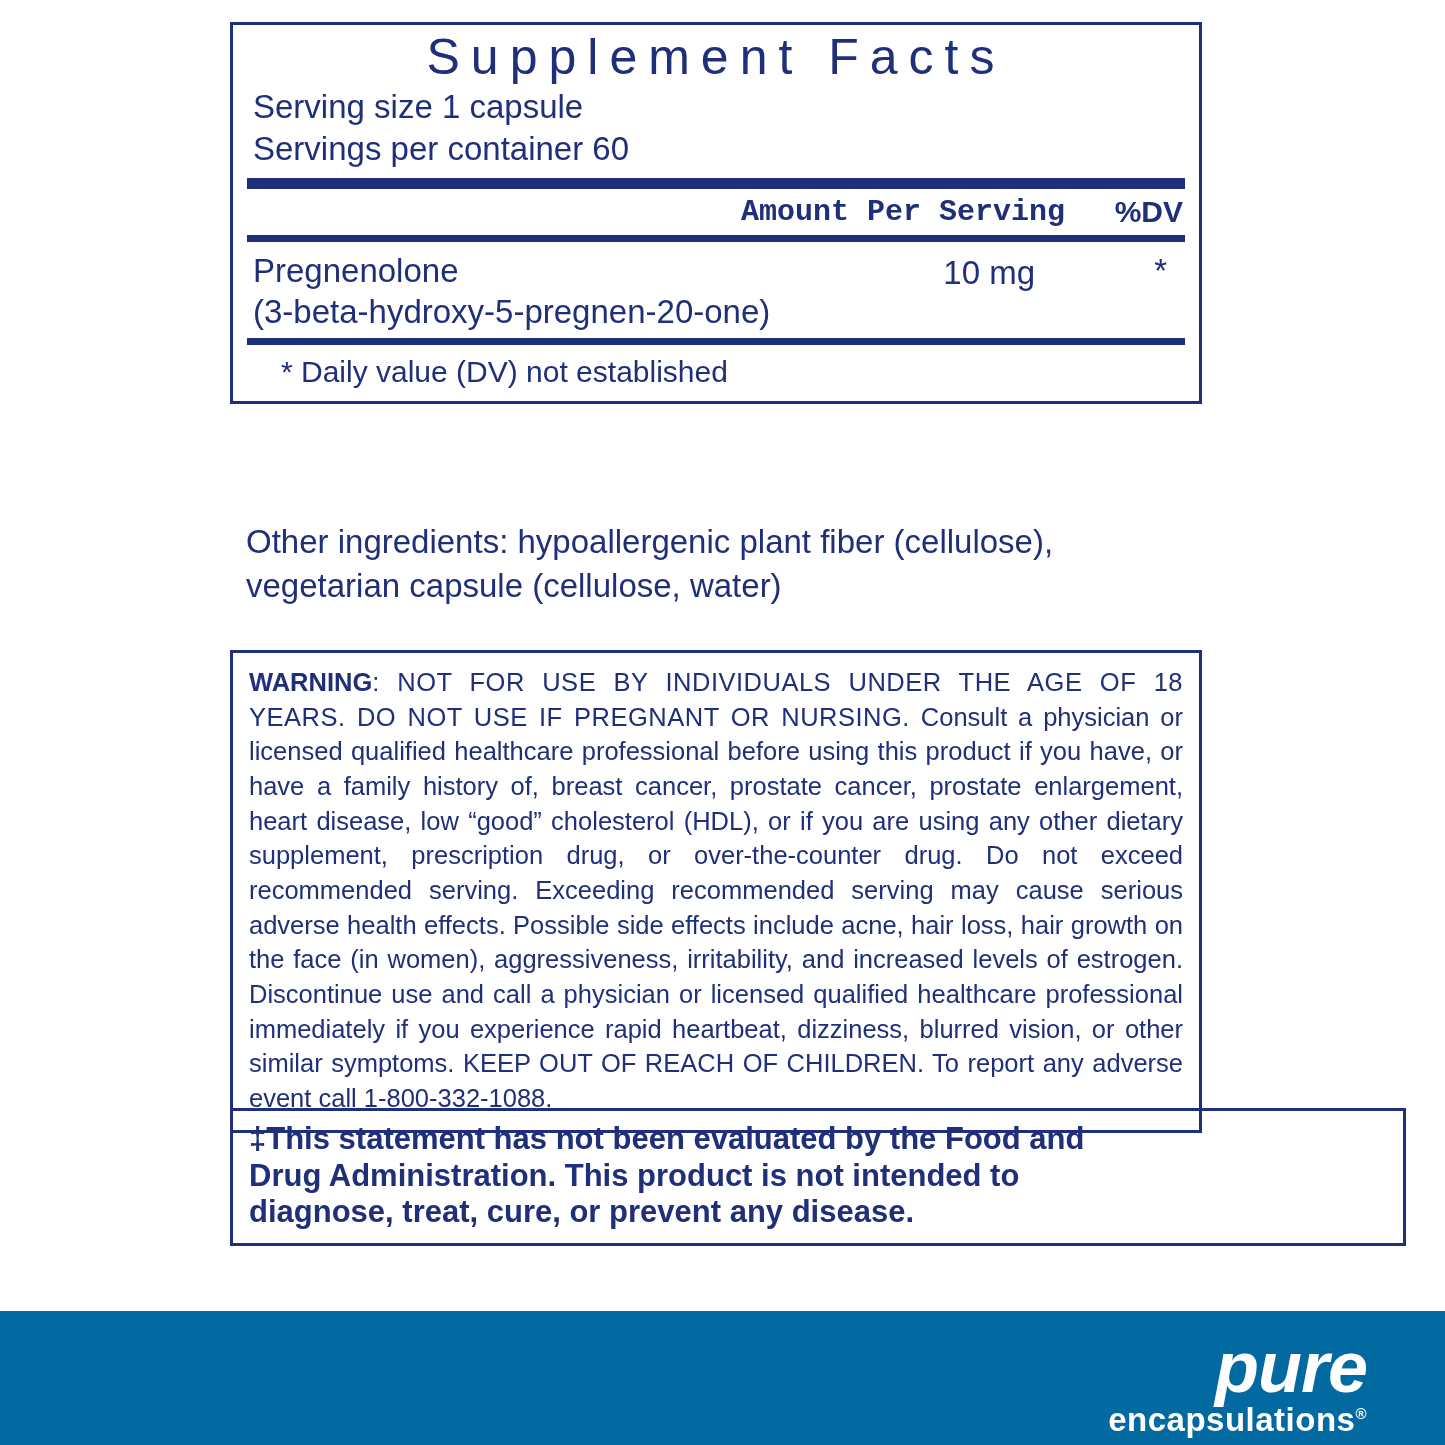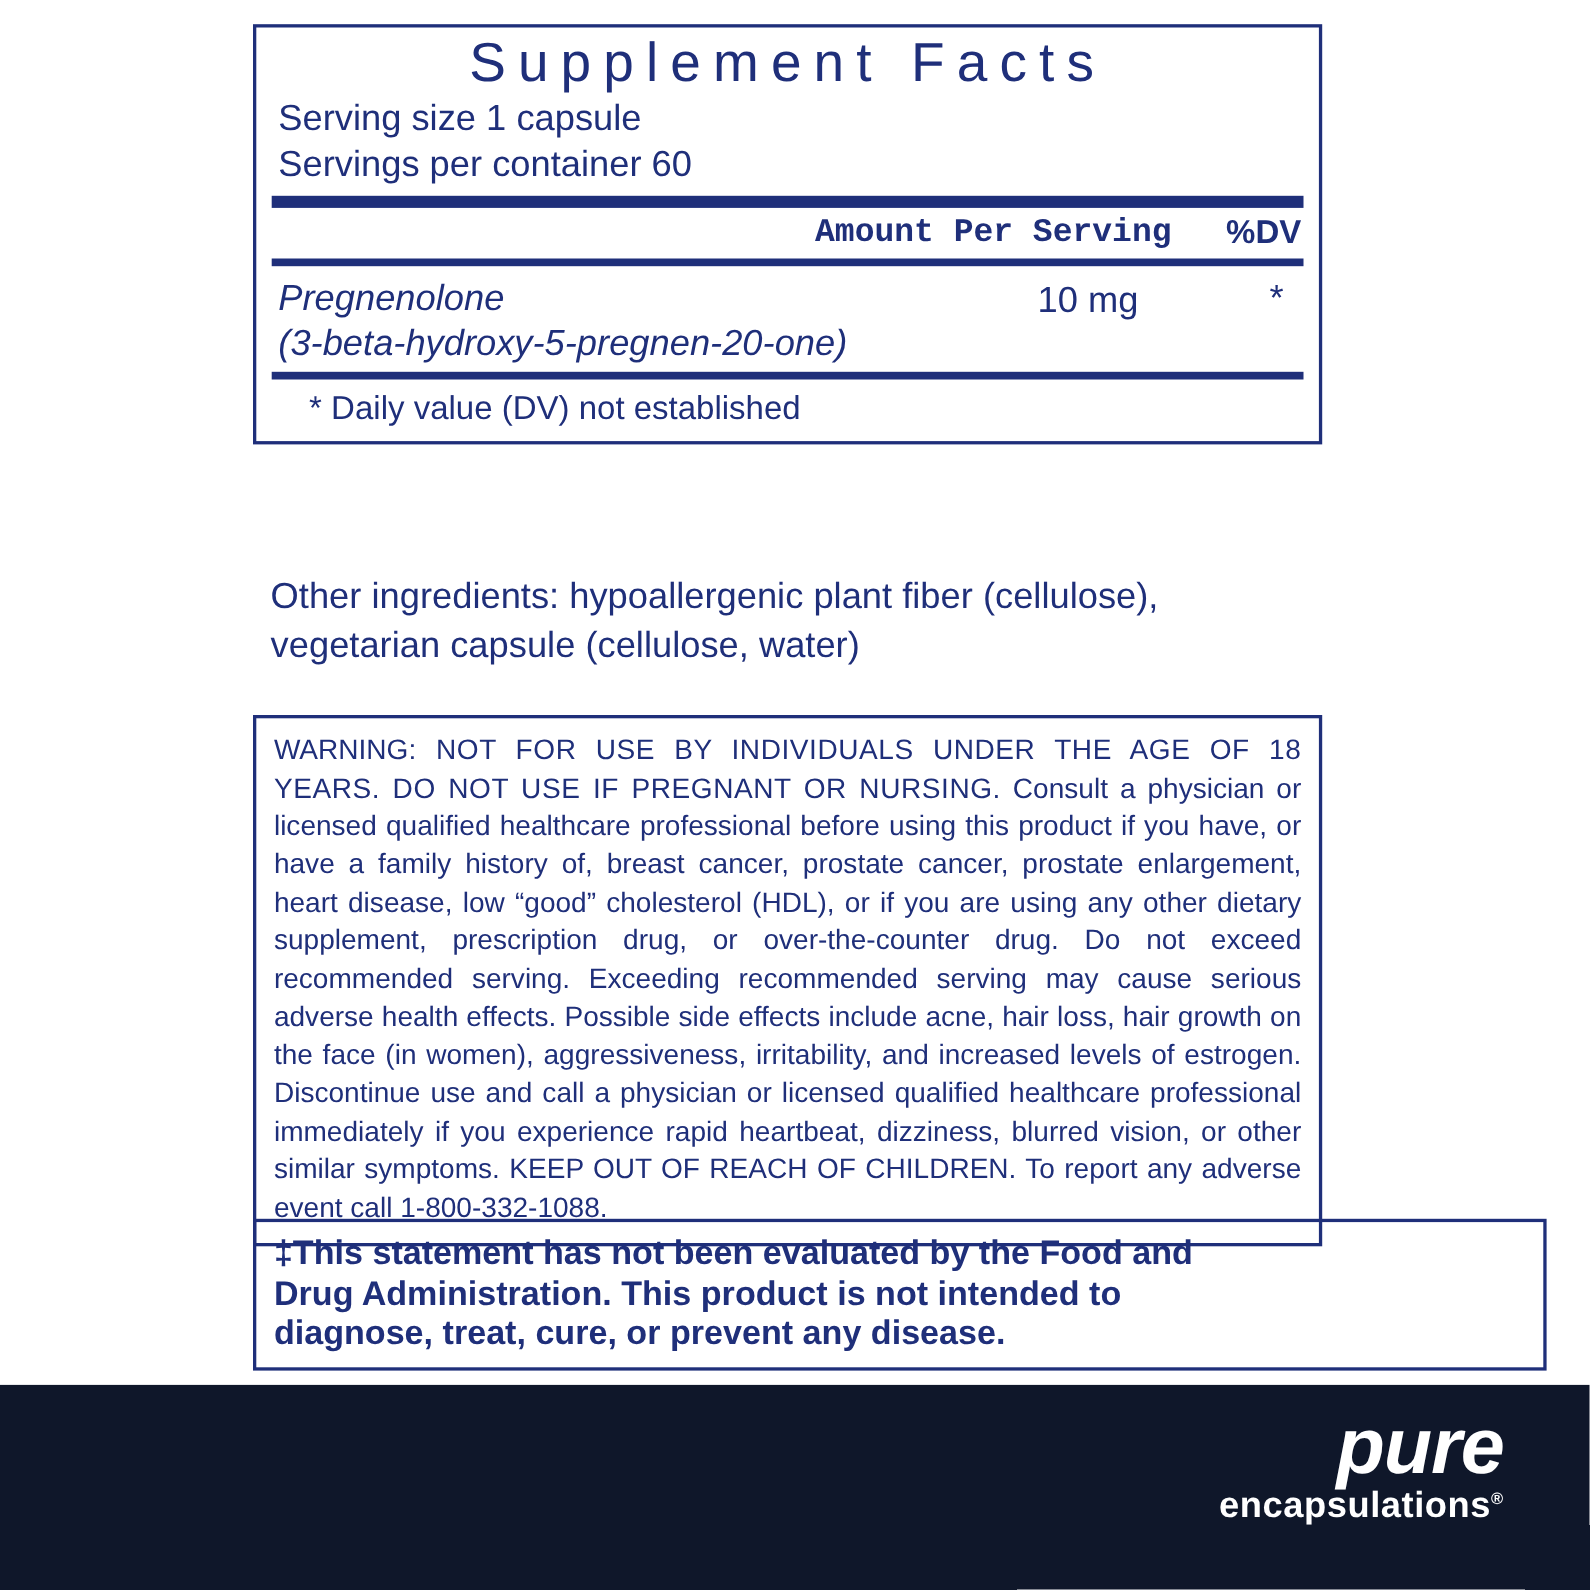--- a/index.html
+++ b/index.html
@@ -75,21 +75,20 @@
   .sf-row {
     position: relative;
     padding: 8px 0 6px 6px;
     min-height: 92px;
     box-sizing: border-box;
   }
   .sf-nutrient {
     font-size: 33px;
     line-height: 1.25;
     max-width: 640px;
-    font-style: italic;
   }
   .sf-amount {
     position: absolute;
     right: 150px;
     top: 12px;
     font-size: 33px;
   }
   .sf-dv {
     position: absolute;
     right: 18px;
@@ -121,21 +120,21 @@
     border: 3px solid #1f2f7a;
     padding: 12px 16px 14px 16px;
   }
   .warn-text {
     font-size: 25.5px;
     line-height: 1.36;
     text-align: justify;
     text-justify: inter-word;
   }
   .warn-text b {
-    font-weight: normal;
+    font-weight: bold;
   }
   .warn-lead {
     letter-spacing: 0.5px;
   }
 
   
   .disc-box {
     position: absolute;
     left: 230px;
     top: 1108px;
@@ -154,22 +153,22 @@
   .disc-text > span {
     display: block;
   }
 
   
   .brandbar {
     position: absolute;
     left: 0;
     right: 0;
     bottom: 0;
-    height: 186px;
-    background: #0f172a;
+    height: 134px;
+    background: #0369a1;
   }
   .brand {
     position: absolute;
     right: 78px;
     top: 22px;
     text-align: right;
     color: #ffffff;
   }
   .brand-pure {
     font-size: 72px;

